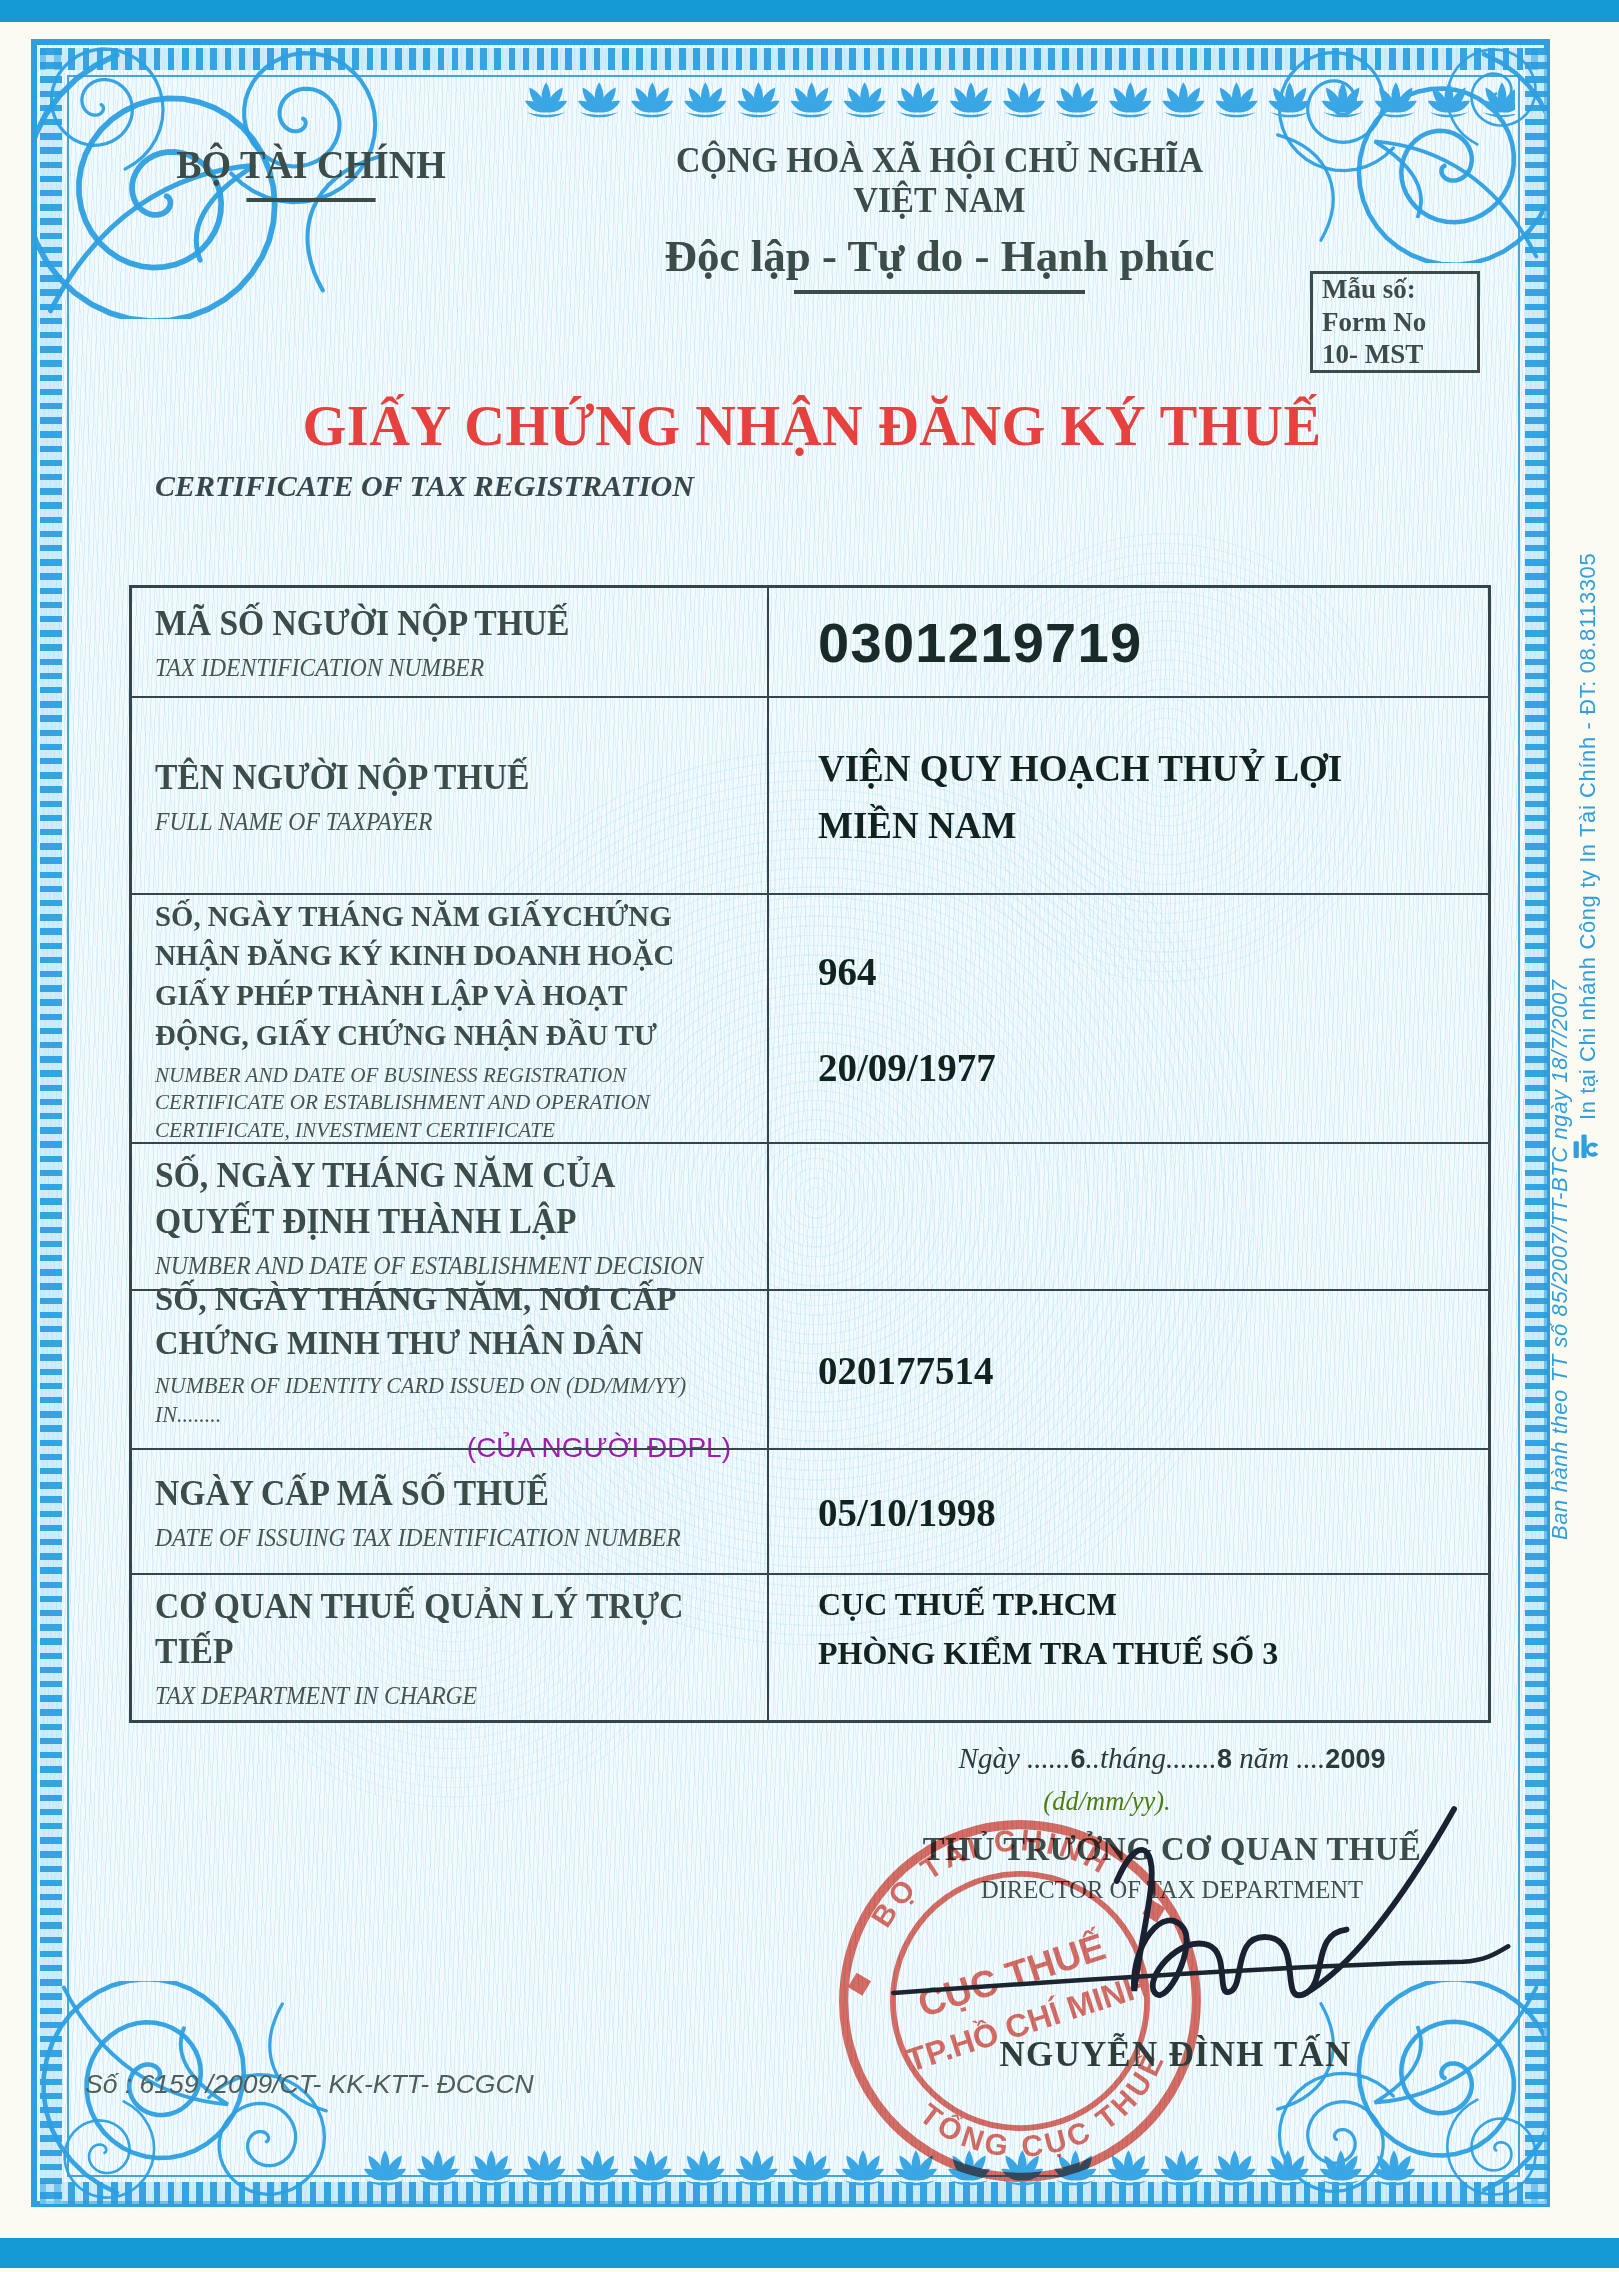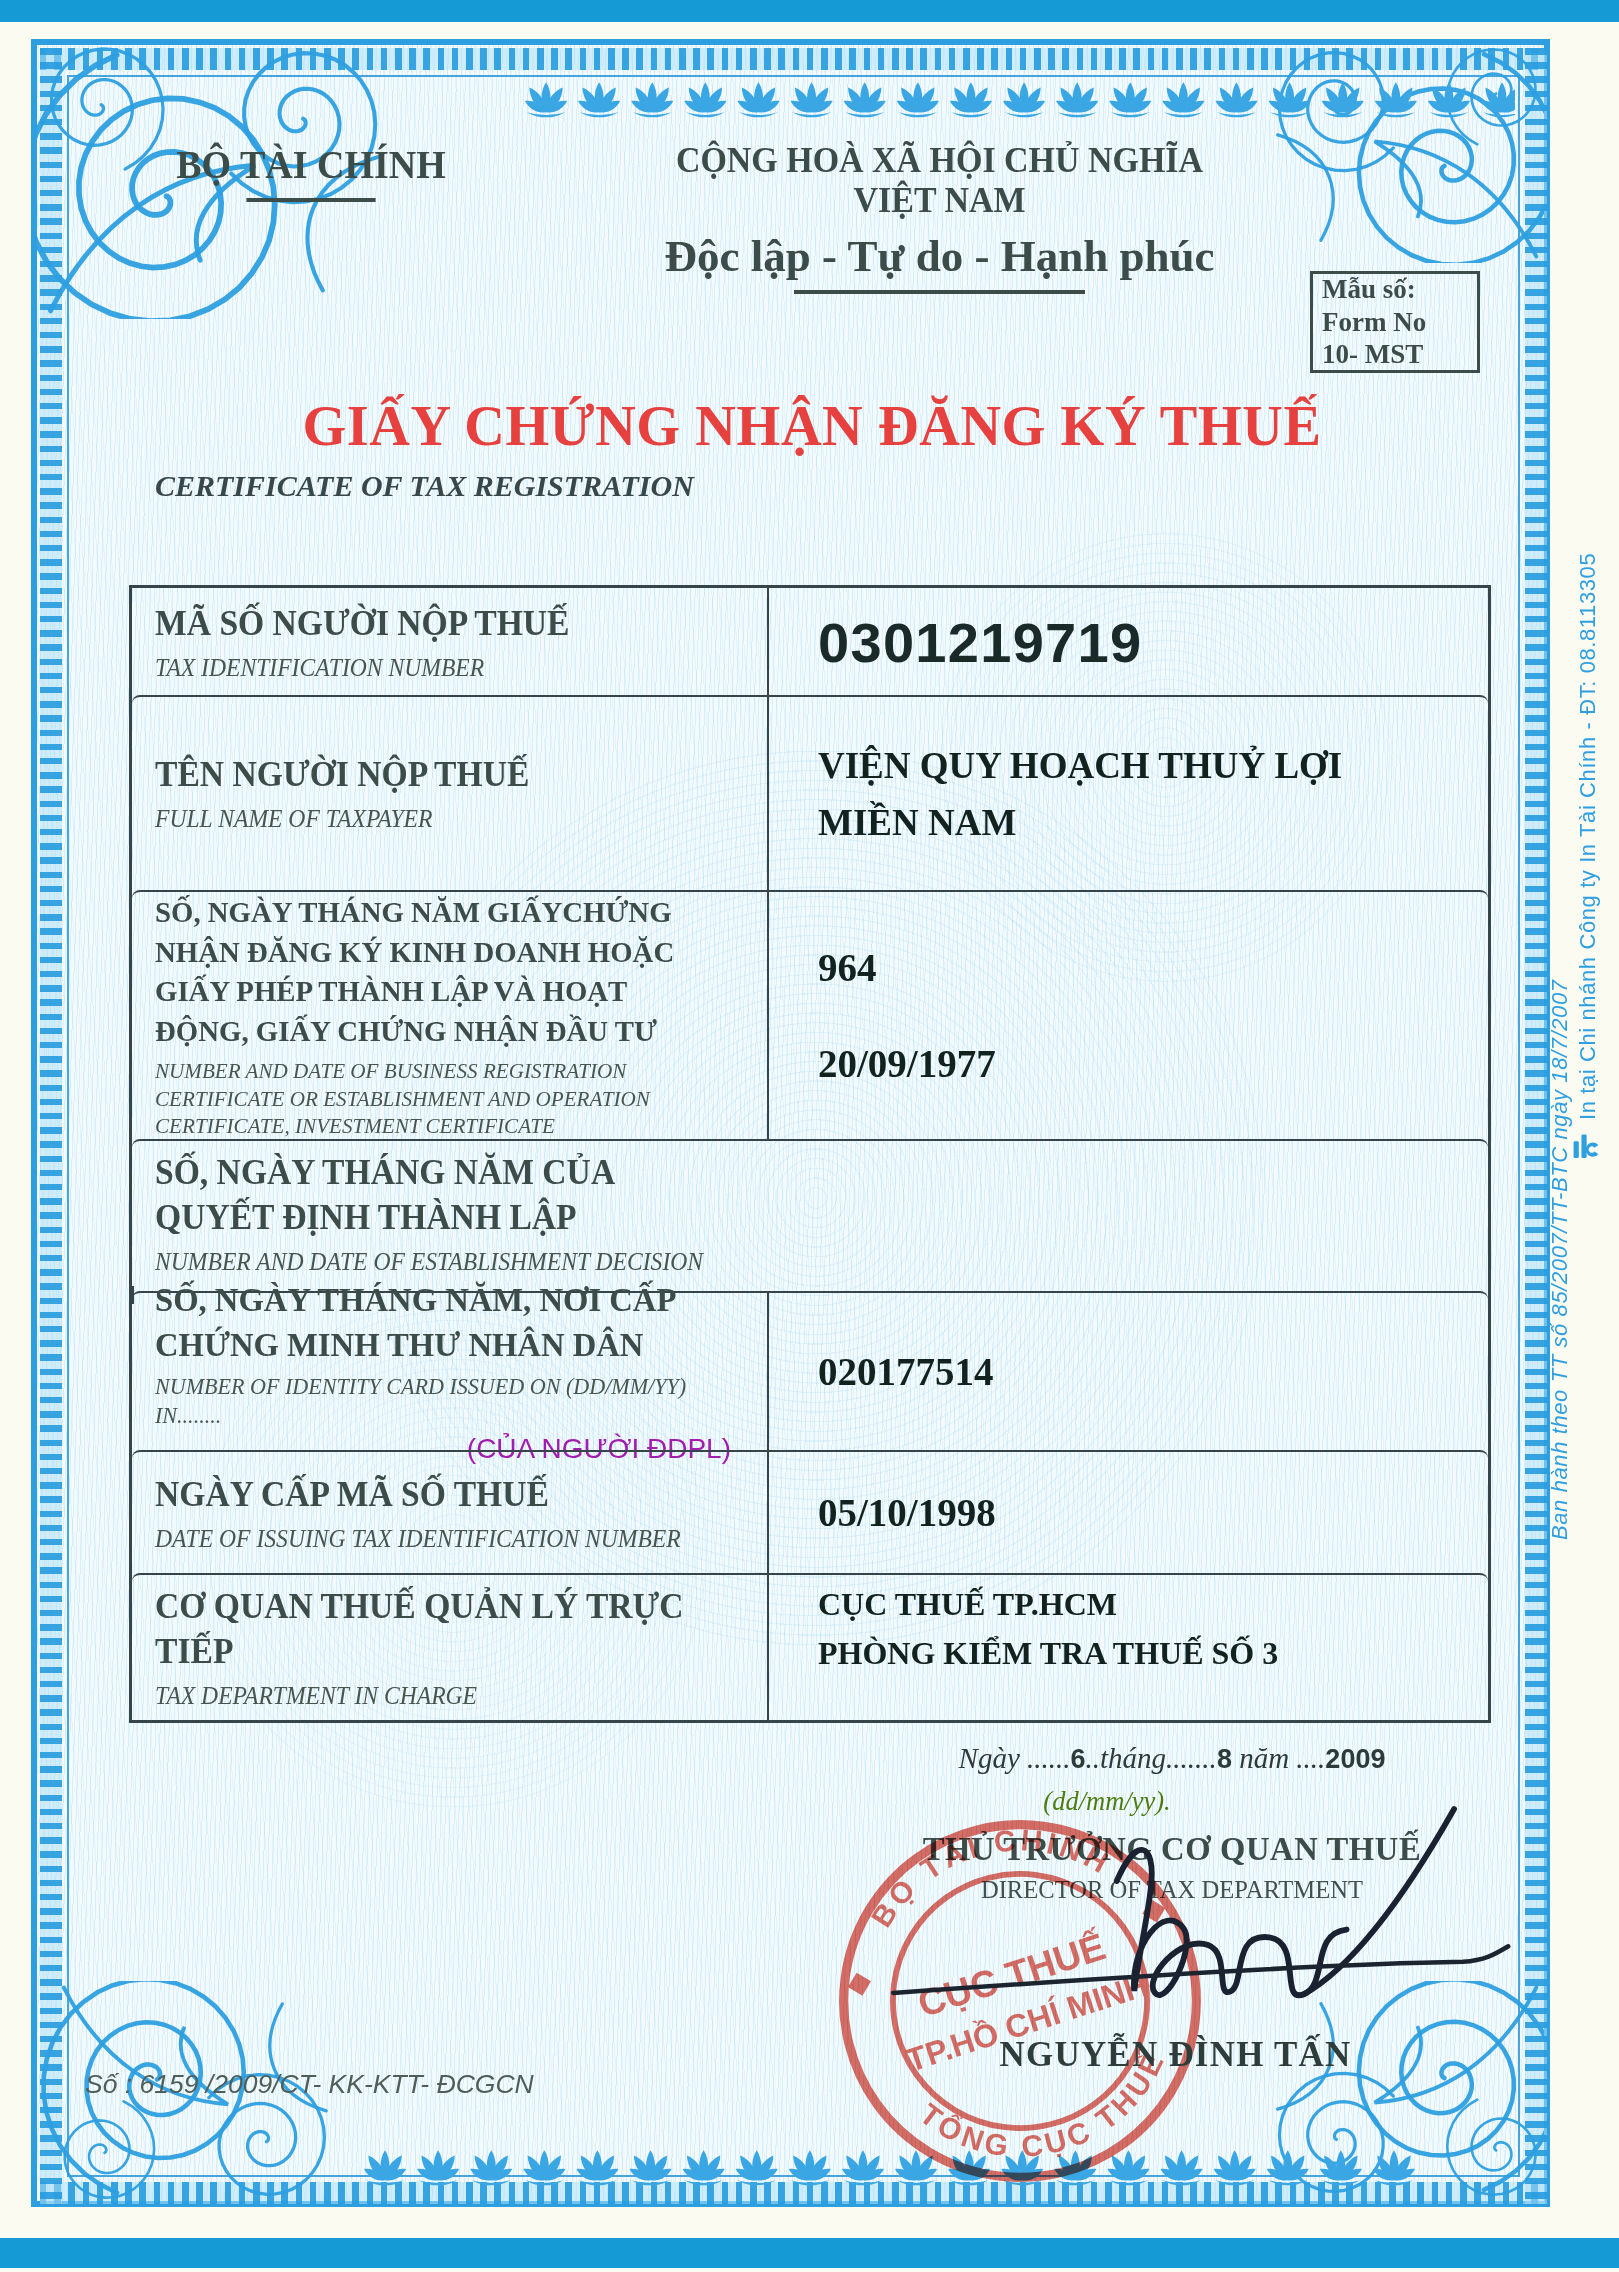--- a/index.html
+++ b/index.html
@@ -47,23 +47,23 @@
   .form-box{position:absolute;left:1310px;top:271px;width:170px;height:102px;z-index:3;
     border:3.9px solid #3c4c49;box-sizing:border-box;display:flex;flex-direction:column;justify-content:center;
     padding-left:9px;font-weight:bold;font-size:27px;line-height:1.2;color:#3c4c49;}
   .title-vi{position:absolute;left:155px;top:392px;width:1314px;text-align:center;z-index:3;
     font-weight:bold;font-size:58px;color:#e6413e;letter-spacing:0.6px;transform:scaleX(.97);}
   .title-en{position:absolute;left:155px;top:469px;width:1314px;z-index:3;
     font-weight:bold;font-style:italic;font-size:30px;color:#37474a;}
   
   .tax-table{position:absolute;left:129px;top:585px;width:1362px;height:1138px;z-index:3;
     border:3.2px solid #36454a;box-sizing:border-box;display:flex;flex-direction:column;}
-  .t-row{display:flex;box-sizing:border-box;border-top:2.6px solid #36454a;border-radius:8px;}
+  .t-row{display:flex;box-sizing:border-box;border-top:2.6px solid #36454a;}
   .t-row:first-child{border-top:none;}
-  .row1{height:117px;} .row2{height:214px;} .row3{height:249px;} .row4{height:152px;flex-direction:column;}
+  .row1{height:117px;} .row2{height:214px;} .row3{height:249px;} .row4{height:152px;}
   .row5{height:159px;} .row6{height:135px;} .row7{flex:1;}
   .cell-l{width:635px;box-sizing:border-box;padding:9px 18px 7.8px 23px;display:flex;flex-direction:column;
     justify-content:center;gap:6.5px;}
   .cell-r{flex:1;box-sizing:border-box;border-left:2.6px solid #36454a;padding:10.4px 15.5px 7.8px 49px;
     display:flex;flex-direction:column;justify-content:center;}
   .vi{font-weight:bold;font-size:35px;line-height:1.3;color:#3c4c49;transform-origin:left center;transform:scaleX(.96);}
   .en{font-style:italic;font-size:24.6px;line-height:1.25;color:#46554e;transform-origin:left center;transform:scaleX(.96);}
   .row3 .vi{font-size:30px;line-height:1.32;}
   .row3 .en{font-size:22px;}
   .row5 .vi{font-size:34px;}

